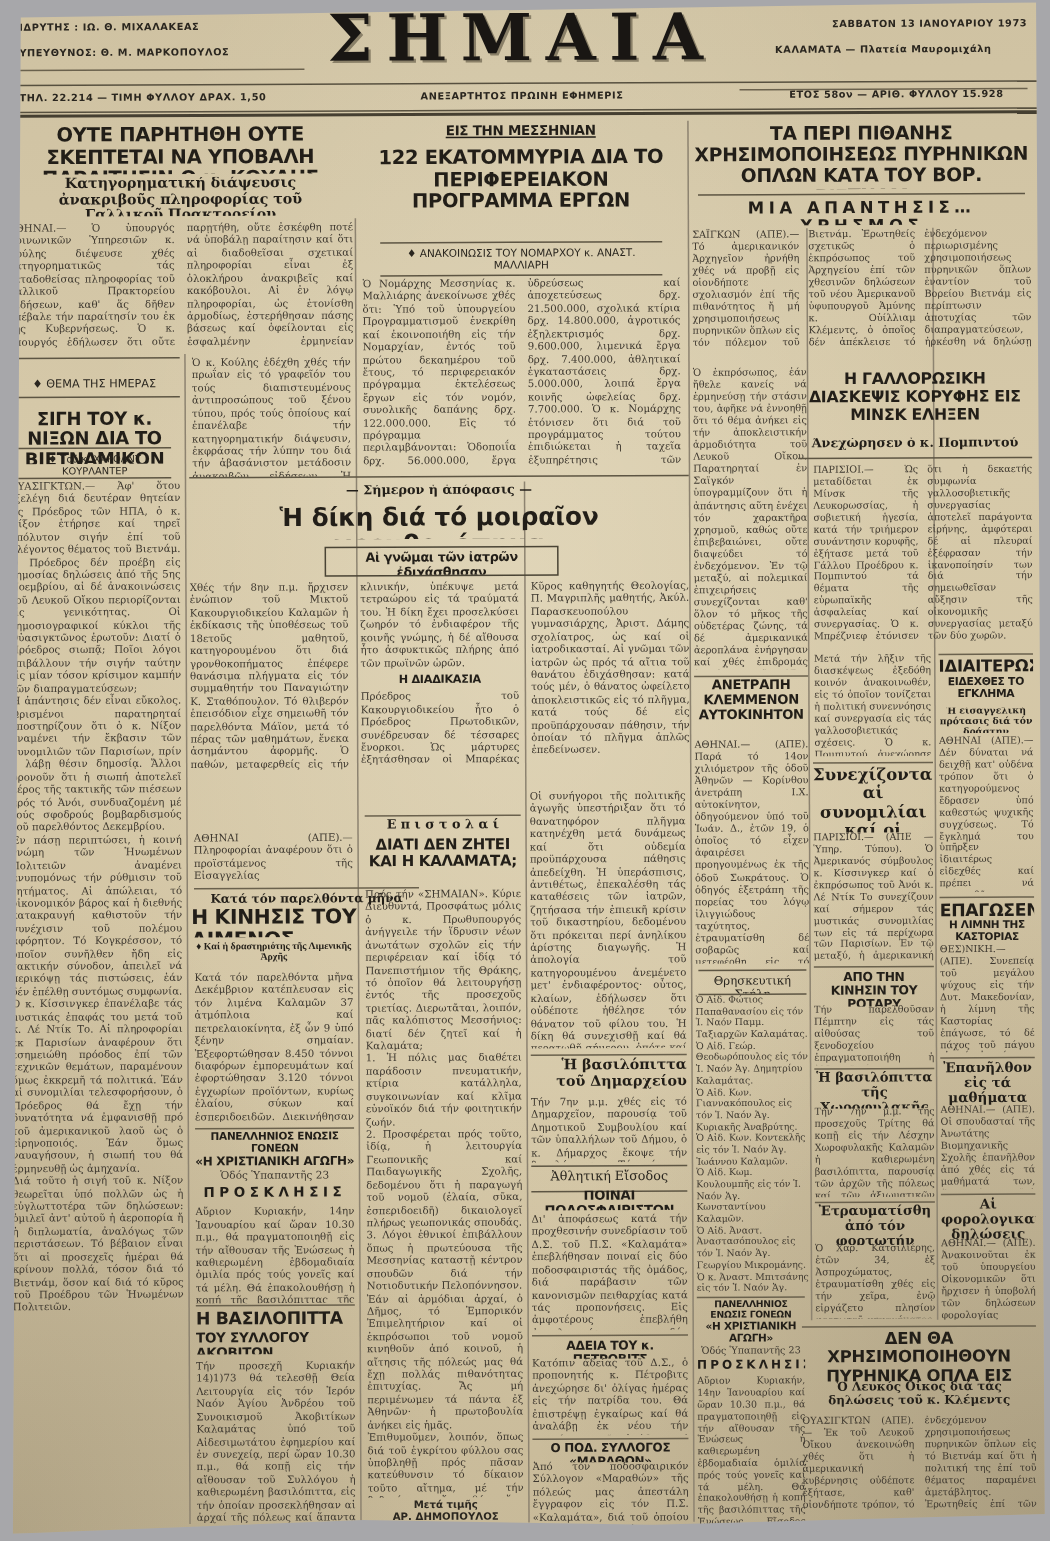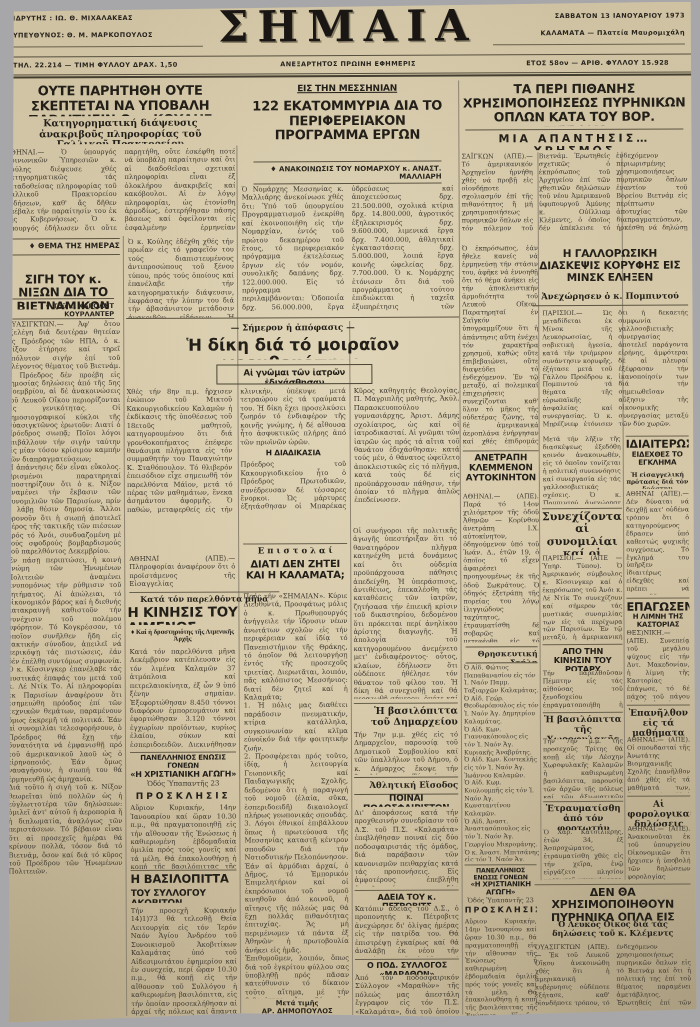--- a/index.html
+++ b/index.html
@@ -13,38 +13,38 @@
       linear-gradient(180deg,#cfc2a2 0%,#d6c9a9 30%,#d3c5a4 70%,#c8ba99 100%);
     clip-path:polygon(1.6% .7%, 99.7% 0%, 99.9% 98.9%, 62% 99.5%, 34% 99.1%, .2% 99.9%);
     transform:rotate(-.25deg)}
   .blk{position:absolute;overflow:hidden;color:#3e382f}
   .body{font:6.8px/1.24 "DejaVu Serif",serif;text-align:justify}
   .pre{white-space:pre-line}
   .h{font-family:"DejaVu Sans",sans-serif;font-weight:bold;text-align:center;
      color:#221e18;line-height:1.12;letter-spacing:-.2px}
   .lc{letter-spacing:0}
   .rub{border-top:1px solid #5d5543;border-bottom:1px solid #5d5543;
-       font-family:"DejaVu Sans",sans-serif;font-weight:bold;text-align:right;color:#2a261f}
+       font-family:"DejaVu Sans",sans-serif;font-weight:normal;text-align:center;color:#2a261f}
   .tline{border-top:1px solid #6a614d;padding-top:2px}
   .vrule{position:absolute;width:1px;background:#8d8370}
   .hrule{position:absolute;height:1px;background:#5d5543}
   .boxed{border:1px solid #4a4435}
   .mh-small{font:bold 6.5px/1.5 "DejaVu Sans",sans-serif;color:#2a261f;letter-spacing:.4px}
   .sign{font-family:"DejaVu Sans",sans-serif;font-weight:bold;text-align:center;color:#2a261f}
 </style>
 </head>
 <body>
 
 <div class="paper">
 
   <div class="blk mh-small" style="left:10px;top:10px;width:190px;height:12px">ΙΔΡΥΤΗΣ : ΙΩ. Θ. ΜΙΧΑΛΑΚΕΑΣ</div>
   <div class="blk mh-small" style="left:10px;top:27px;width:190px;height:12px;border-bottom:1px solid #6a614d;padding-bottom:3px">ΥΠΕΥΘΥΝΟΣ: Θ. Μ. ΜΑΡΚΟΠΟΥΛΟΣ</div>
   <div class="blk" style="left:200px;top:0px;width:290px;height:52px;font:bold 43px/1.1 'DejaVu Serif',serif;text-align:center;color:#191613;letter-spacing:9px;text-shadow:1.5px 1.5px 0 #8a8068">ΣΗΜΑΙΑ</div>
   <div class="blk mh-small" style="left:490px;top:10px;width:192px;height:12px;text-align:right">ΣΑΒΒΑΤΟΝ 13 ΙΑΝΟΥΑΡΙΟΥ 1973</div>
-  <div class="blk mh-small" style="left:490px;top:27px;width:192px;height:12px;text-align:right;border-bottom:1px solid #6a614d;padding-bottom:3px">ΚΑΛΑΜΑΤΑ — Πλατεία Μαυρομιχάλη</div>
+  <div class="blk mh-small" style="left:490px;top:27px;width:192px;height:12px;text-align:center;border-bottom:1px solid #6a614d;padding-bottom:18px">ΚΑΛΑΜΑΤΑ — Πλατεία Μαυρομιχάλη</div>
 
   <div class="blk" style="left:0;top:52px;width:690px;height:17px;border-top:1px solid #57503f;border-bottom:1px solid #57503f">
     <span class="mh-small" style="position:absolute;left:10px;top:4px">ΤΗΛ. 22.214 — ΤΙΜΗ ΦΥΛΛΟΥ ΔΡΑΧ. 1,50</span>
     <span class="mh-small" style="position:absolute;left:250px;top:4px;width:190px;text-align:center">ΑΝΕΞΑΡΤΗΤΟΣ ΠΡΩΙΝΗ ΕΦΗΜΕΡΙΣ</span>
     <span class="mh-small" style="position:absolute;right:24px;top:4px">ΕΤΟΣ 58ον — ΑΡΙΘ. ΦΥΛΛΟΥ 15.928</span>
   </div>
   <div class="blk" style="left:0;top:72px;width:690px;height:3px;border-top:2px solid #453f31"></div>
 
   <div class="vrule" style="left:119px;top:232px;height:780px"></div>
   <div class="vrule" style="left:233px;top:142px;height:870px"></div>
@@ -52,21 +52,21 @@
   <div class="vrule" style="left:455px;top:78px;height:934px"></div>
   <div class="vrule" style="left:534px;top:150px;height:728px"></div>
   <div class="vrule" style="left:618px;top:150px;height:728px"></div>
   <div class="hrule" style="left:122px;top:314px;width:333px"></div>
 
   <div class="blk h" style="left:2px;top:80px;width:230px;height:32px;font-size:13px">ΟΥΤΕ ΠΑΡΗΤΗΘΗ ΟΥΤΕ ΣΚΕΠΤΕΤΑΙ ΝΑ ΥΠΟΒΑΛΗ ΠΑΡΑΙΤΗΣΙΝ Ο κ. ΚΟΥΛΗΣ</div>
   <div class="blk h lc" style="left:10px;top:114px;width:214px;height:26px;font-size:9.5px;font-family:'DejaVu Serif',serif">Κατηγορηματική διάψευσις ἀνακριβοῦς πληροφορίας τοῦ Γαλλικοῦ Πρακτορείου</div>
   <div class="blk body" style="left:2px;top:144px;width:230px;height:86px;column-count:2;column-gap:8px">ΑΘΗΝΑΙ.— Ὁ ὑπουργός Κοινωνικῶν Ὑπηρεσιῶν κ. Κούλης διέψευσε χθές κατηγορηματικῶς τάς μεταδοθείσας πληροφορίας τοῦ Γαλλικοῦ Πρακτορείου Εἰδήσεων, καθ' ἅς δῆθεν ὑπέβαλε τήν παραίτησίν του ἐκ τῆς Κυβερνήσεως. Ὁ κ. ὑπουργός ἐδήλωσεν ὅτι οὔτε παρῃτήθη, οὔτε ἐσκέφθη ποτέ νά ὑποβάλῃ παραίτησιν καί ὅτι αἱ διαδοθεῖσαι σχετικαί πληροφορίαι εἶναι ἐξ ὁλοκλήρου ἀνακριβεῖς καί κακόβουλοι. Αἱ ἐν λόγῳ πληροφορίαι, ὡς ἐτονίσθη ἁρμοδίως, ἐστερήθησαν πάσης βάσεως καί ὀφείλονται εἰς ἐσφαλμένην ἑρμηνείαν δημοσιογραφικῶν σχολίων τῶν Ἀθηνῶν. Ἐξ ἄλλου, ἐξ ἐγκύρου κυβερνητικῆς πηγῆς ἐπεβεβαιώθη ὅτι οὐδέν θέμα ἀνασχηματισμοῦ ὑφίσταται κατά τήν παροῦσαν περίοδον.</div>
   <div class="blk body" style="left:124px;top:234px;width:106px;height:80px">Ὁ κ. Κούλης ἐδέχθη χθές τήν πρωΐαν εἰς τό γραφεῖόν του τούς διαπιστευμένους ἀντιπροσώπους τοῦ ξένου τύπου, πρός τούς ὁποίους καί ἐπανέλαβε τήν κατηγορηματικήν διάψευσιν, ἐκφράσας τήν λύπην του διά τήν ἀβασάνιστον μετάδοσιν ἀνακριβῶν εἰδήσεων. Ἡ σχετική ἀνακοίνωσις ἐκοινοποιήθη καί πρός τό Γαλλικόν Πρακτορεῖον, τό ὁποῖον καί προέβη εἰς τήν δέουσαν ἐπανόρθωσιν.</div>
 
-  <div class="blk rub" style="left:2px;top:234px;width:114px;height:13px;font-size:7.5px;padding-top:2px">
+  <div class="blk rub" style="left:2px;top:234px;width:114px;height:13px;font-size:7.5px;padding-top:12px">
     <span>♦</span>
     <span>ΘΕΜΑ ΤΗΣ ΗΜΕΡΑΣ</span>
   </div>
   <div class="blk h" style="left:2px;top:269px;width:114px;height:36px;font-size:12px">ΣΙΓΗ ΤΟΥ κ. ΝΙΞΩΝ ΔΙΑ ΤΟ ΒΙΕΤΝΑΜΙΚΟΝ</div>
   <div class="blk rub" style="left:8px;top:294px;width:102px;height:16px;font-size:6.6px;padding-top:3px">♦ Τοῦ κ. ΧΑΡΟΛΝΤ ΚΟΥΡΛΑΝΤΕΡ</div>
   <div class="blk body pre" style="left:2px;top:316px;width:114px;height:696px">ΟΥΑΣΙΓΚΤΩΝ.— Ἀφ' ὅτου ἐξελέγη διά δευτέραν θητείαν ὡς Πρόεδρος τῶν ΗΠΑ, ὁ κ. Νίξον ἐτήρησε καί τηρεῖ ἀπόλυτον σιγήν ἐπί τοῦ φλέγοντος θέματος τοῦ Βιετνάμ. Ὁ Πρόεδρος δέν προέβη εἰς δημοσίας δηλώσεις ἀπό τῆς 5ης Νοεμβρίου, αἱ δέ ἀνακοινώσεις τοῦ Λευκοῦ Οἴκου περιορίζονται εἰς γενικότητας. Οἱ δημοσιογραφικοί κύκλοι τῆς Οὐασιγκτῶνος ἐρωτοῦν: Διατί ὁ Πρόεδρος σιωπᾷ; Ποῖοι λόγοι ἐπιβάλλουν τήν σιγήν ταύτην εἰς μίαν τόσον κρίσιμον καμπήν τῶν διαπραγματεύσεων;
 Ἡ ἀπάντησις δέν εἶναι εὔκολος. Ὡρισμένοι παρατηρηταί ὑποστηρίζουν ὅτι ὁ κ. Νίξον ἀναμένει τήν ἔκβασιν τῶν συνομιλιῶν τῶν Παρισίων, πρίν ἤ λάβῃ θέσιν δημοσίᾳ. Ἄλλοι φρονοῦν ὅτι ἡ σιωπή ἀποτελεῖ μέρος τῆς τακτικῆς τῶν πιέσεων πρός τό Ἀνόι, συνδυαζομένη μέ τούς σφοδρούς βομβαρδισμούς τοῦ παρελθόντος Δεκεμβρίου.
 Ἐν πάσῃ περιπτώσει, ἡ κοινή γνώμη τῶν Ἡνωμένων Πολιτειῶν ἀναμένει ἀνυπομόνως τήν ρύθμισιν τοῦ ζητήματος. Αἱ ἀπώλειαι, τό οἰκονομικόν βάρος καί ἡ διεθνής κατακραυγή καθιστοῦν τήν συνέχισιν τοῦ πολέμου ἀφόρητον. Τό Κογκρέσσον, τό ὁποῖον συνῆλθεν ἤδη εἰς τακτικήν σύνοδον, ἀπειλεῖ νά περικόψῃ τάς πιστώσεις, ἐάν δέν ἐπέλθῃ συντόμως συμφωνία.
 Ὁ κ. Κίσσινγκερ ἐπανέλαβε τάς μυστικάς ἐπαφάς του μετά τοῦ κ. Λέ Ντίκ Το. Αἱ πληροφορίαι ἐκ Παρισίων ἀναφέρουν ὅτι ἐσημειώθη πρόοδος ἐπί τῶν τεχνικῶν θεμάτων, παραμένουν ὅμως ἐκκρεμῆ τά πολιτικά. Ἐάν αἱ συνομιλίαι τελεσφορήσουν, ὁ Πρόεδρος θά ἔχῃ τήν δυνατότητα νά ἐμφανισθῇ πρό τοῦ ἀμερικανικοῦ λαοῦ ὡς ὁ εἰρηνοποιός. Ἐάν ὅμως ναυαγήσουν, ἡ σιωπή του θά ἑρμηνευθῇ ὡς ἀμηχανία.
 Διά τοῦτο ἡ σιγή τοῦ κ. Νίξον θεωρεῖται ὑπό πολλῶν ὡς ἡ εὐγλωττοτέρα τῶν δηλώσεων: ὁμιλεῖ ἀντ' αὐτοῦ ἡ ἀεροπορία ἤ ἡ διπλωματία, ἀναλόγως τῶν περιστάσεων. Τό βέβαιον εἶναι ὅτι αἱ προσεχεῖς ἡμέραι θά κρίνουν πολλά, τόσον διά τό Βιετνάμ, ὅσον καί διά τό κῦρος τοῦ Προέδρου τῶν Ἡνωμένων Πολιτειῶν.</div>

